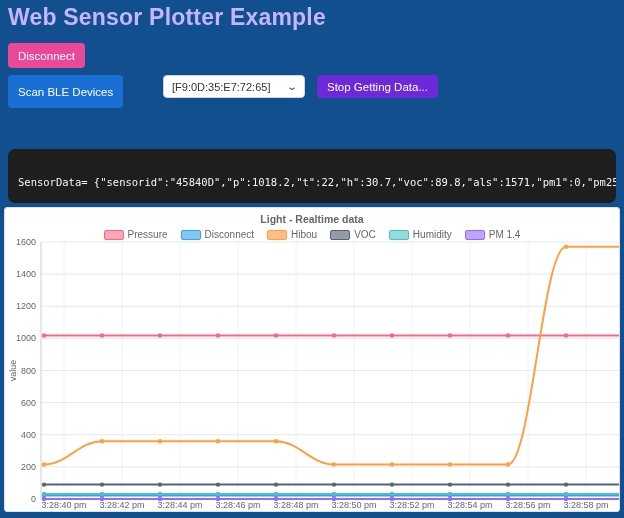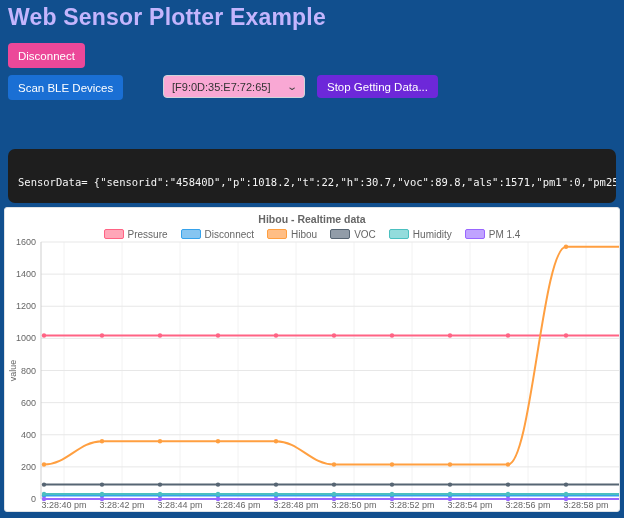--- a/index.html
+++ b/index.html
@@ -11,25 +11,25 @@
   .page-title{
     position:absolute;left:8px;top:4px;
     color:#c4b5fd;font-size:23px;font-weight:bold;letter-spacing:.2px;
   }
   .btn{
     position:absolute;border:none;border-radius:4px;color:#fff;
     font-family:"Liberation Sans",sans-serif;font-size:11.5px;
     padding:0 10px;cursor:pointer;white-space:nowrap;
   }
   .btn-green{left:8px;top:43px;height:25px;background:#ec4899;}
-  .btn-blue-scan{left:8px;top:75px;height:25px;background:#1a6fd4;}
+  .btn-blue-scan{left:8px;top:75px;height:33px;background:#1a6fd4;}
   .btn-blue-stop{left:317px;top:75px;height:23px;background:#6d28d9;}
   .select{
     position:absolute;left:163px;top:75px;width:142px;height:23px;
-    background:#f9a8d4;border:1px solid #ced4da;border-radius:4px;
+    background:#ffffff;border:1px solid #ced4da;border-radius:4px;
     box-sizing:border-box;display:flex;align-items:center;
     font-size:11px;color:#333;padding:0 8px;cursor:pointer;
   }
   .select .sel-text{flex:1;overflow:hidden;white-space:nowrap;}
   .select .chev{color:#444;font-size:10px;line-height:1;transform:scaleX(1.4);}
   .console{
     position:absolute;left:8px;top:149px;width:608px;height:54px;
     box-sizing:border-box;background:#1e1e1e;border-radius:7px;
     color:#f5f5f5;font-family:"DejaVu Sans Mono",monospace;font-size:10.5px;
     padding:27px 10px 0 10px;white-space:nowrap;overflow:hidden;
@@ -40,21 +40,21 @@
     border-radius:3px;overflow:hidden;
   }
   .chart-title{
     position:absolute;top:5px;left:0;width:100%;text-align:center;
     font-size:10.5px;font-weight:600;color:#666;
   }
   .chart-legend{
     position:absolute;top:21px;left:0;width:100%;
     display:flex;justify-content:center;align-items:center;gap:13px;
   }
-  .lg-item{display:flex;align-items:flex-start;gap:4px;cursor:pointer;}
+  .lg-item{display:flex;align-items:center;gap:4px;cursor:pointer;}
   .lg-box{width:20px;height:10px;border:1.5px solid;border-radius:2px;box-sizing:border-box;display:inline-block;}
   .lg-item span:last-child{font-size:10px;color:#666;}
   #chart-svg{position:absolute;left:0;top:0;}
   .tick{font-family:"Liberation Sans",sans-serif;font-size:9px;fill:#666;}
 </style>
 </head>
 <body>
 
 <div class="page-title">Web Sensor Plotter Example</div>
 
@@ -179,21 +179,21 @@
       <circle cx="155" cy="291" r="2.2" fill="#9966FF"></circle>
       <circle cx="213" cy="291" r="2.2" fill="#9966FF"></circle>
       <circle cx="271" cy="291" r="2.2" fill="#9966FF"></circle>
       <circle cx="329" cy="291" r="2.2" fill="#9966FF"></circle>
       <circle cx="387" cy="291" r="2.2" fill="#9966FF"></circle>
       <circle cx="445" cy="291" r="2.2" fill="#9966FF"></circle>
       <circle cx="503" cy="291" r="2.2" fill="#9966FF"></circle>
       <circle cx="561" cy="291" r="2.2" fill="#9966FF"></circle>
       <circle cx="619" cy="291" r="2.2" fill="#9966FF"></circle>
     </svg>
-  <div class="chart-title">Hibou - Realtime data</div>
+  <div class="chart-title">Light - Realtime data</div>
   <div class="chart-legend" id="chart-legend">
       <span class="lg-item">
         <span class="lg-box" style="background: rgb(255, 166, 184); border-color: rgb(255, 99, 132);"></span>
         <span>Pressure</span>
       </span>
       <span class="lg-item">
         <span class="lg-box" style="background: rgb(134, 197, 241); border-color: rgb(54, 162, 235);"></span>
         <span>Disconnect</span>
       </span>
       <span class="lg-item">

